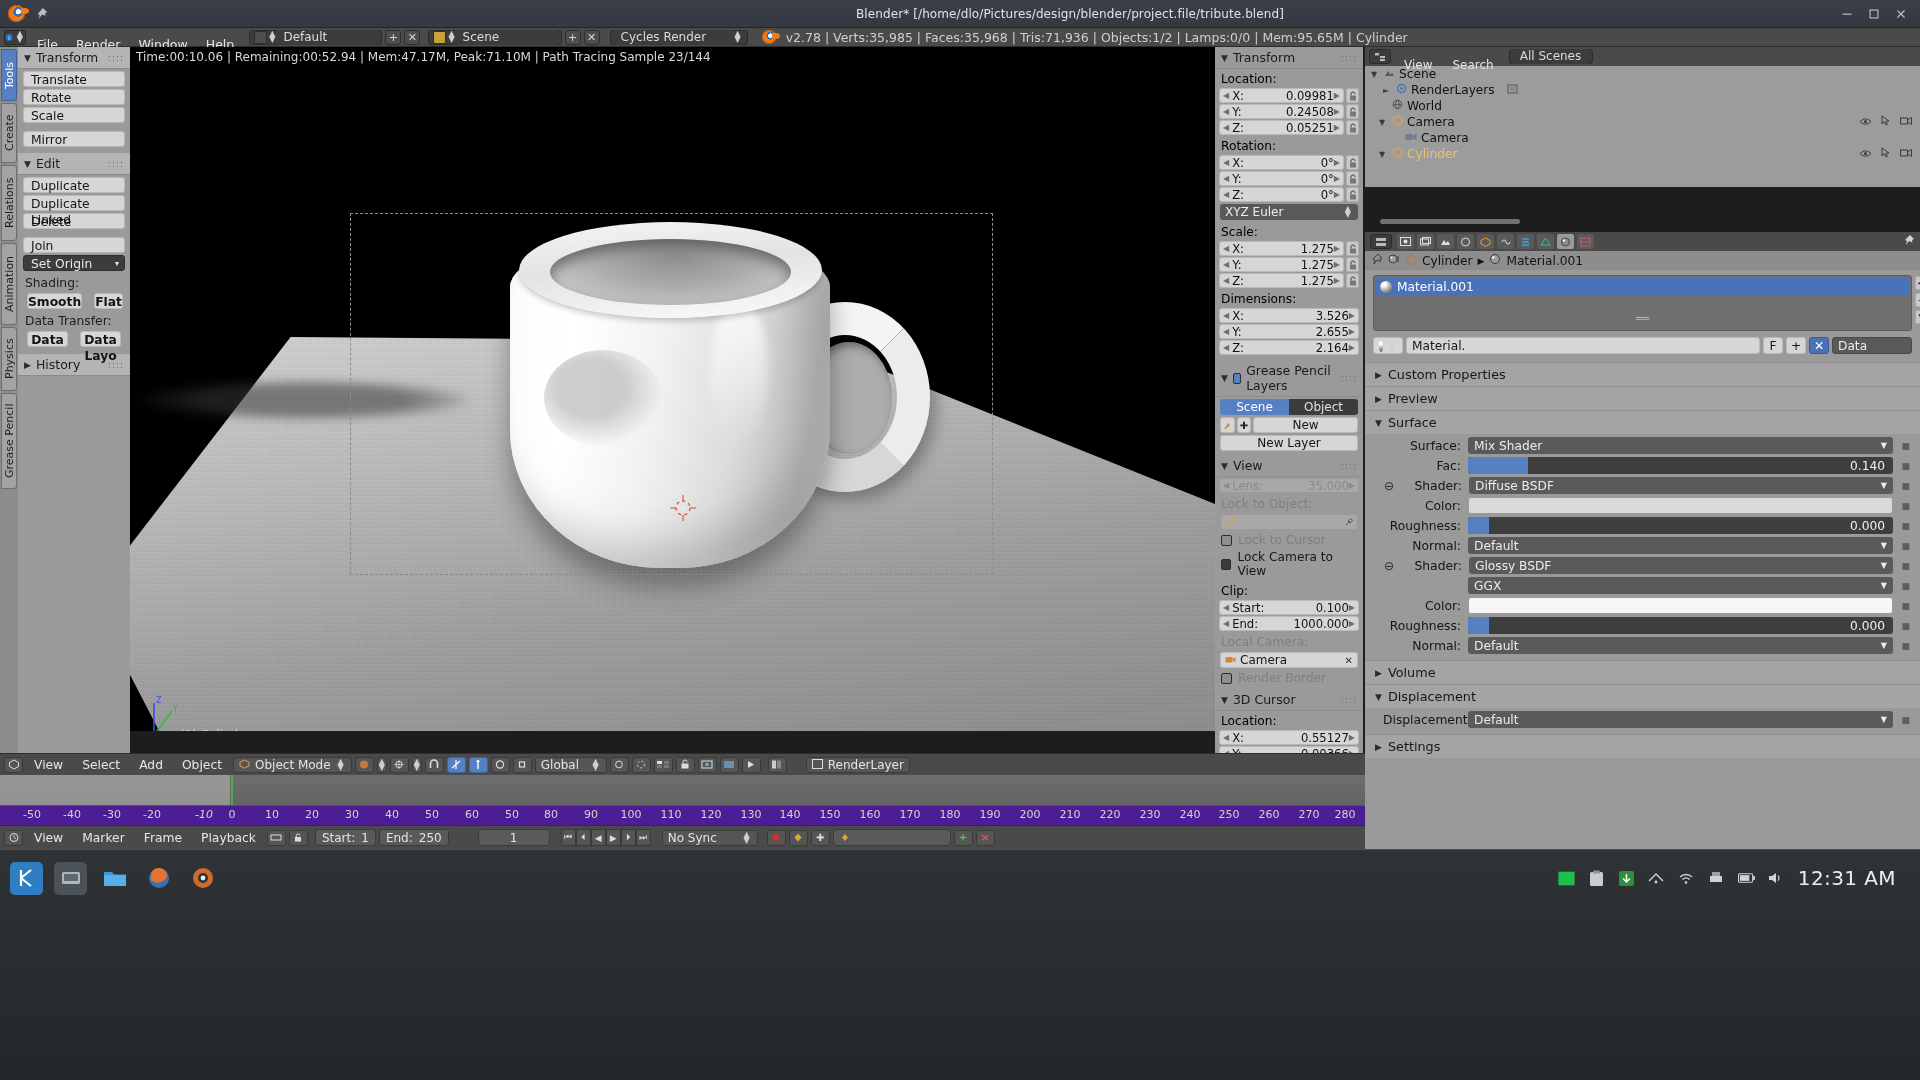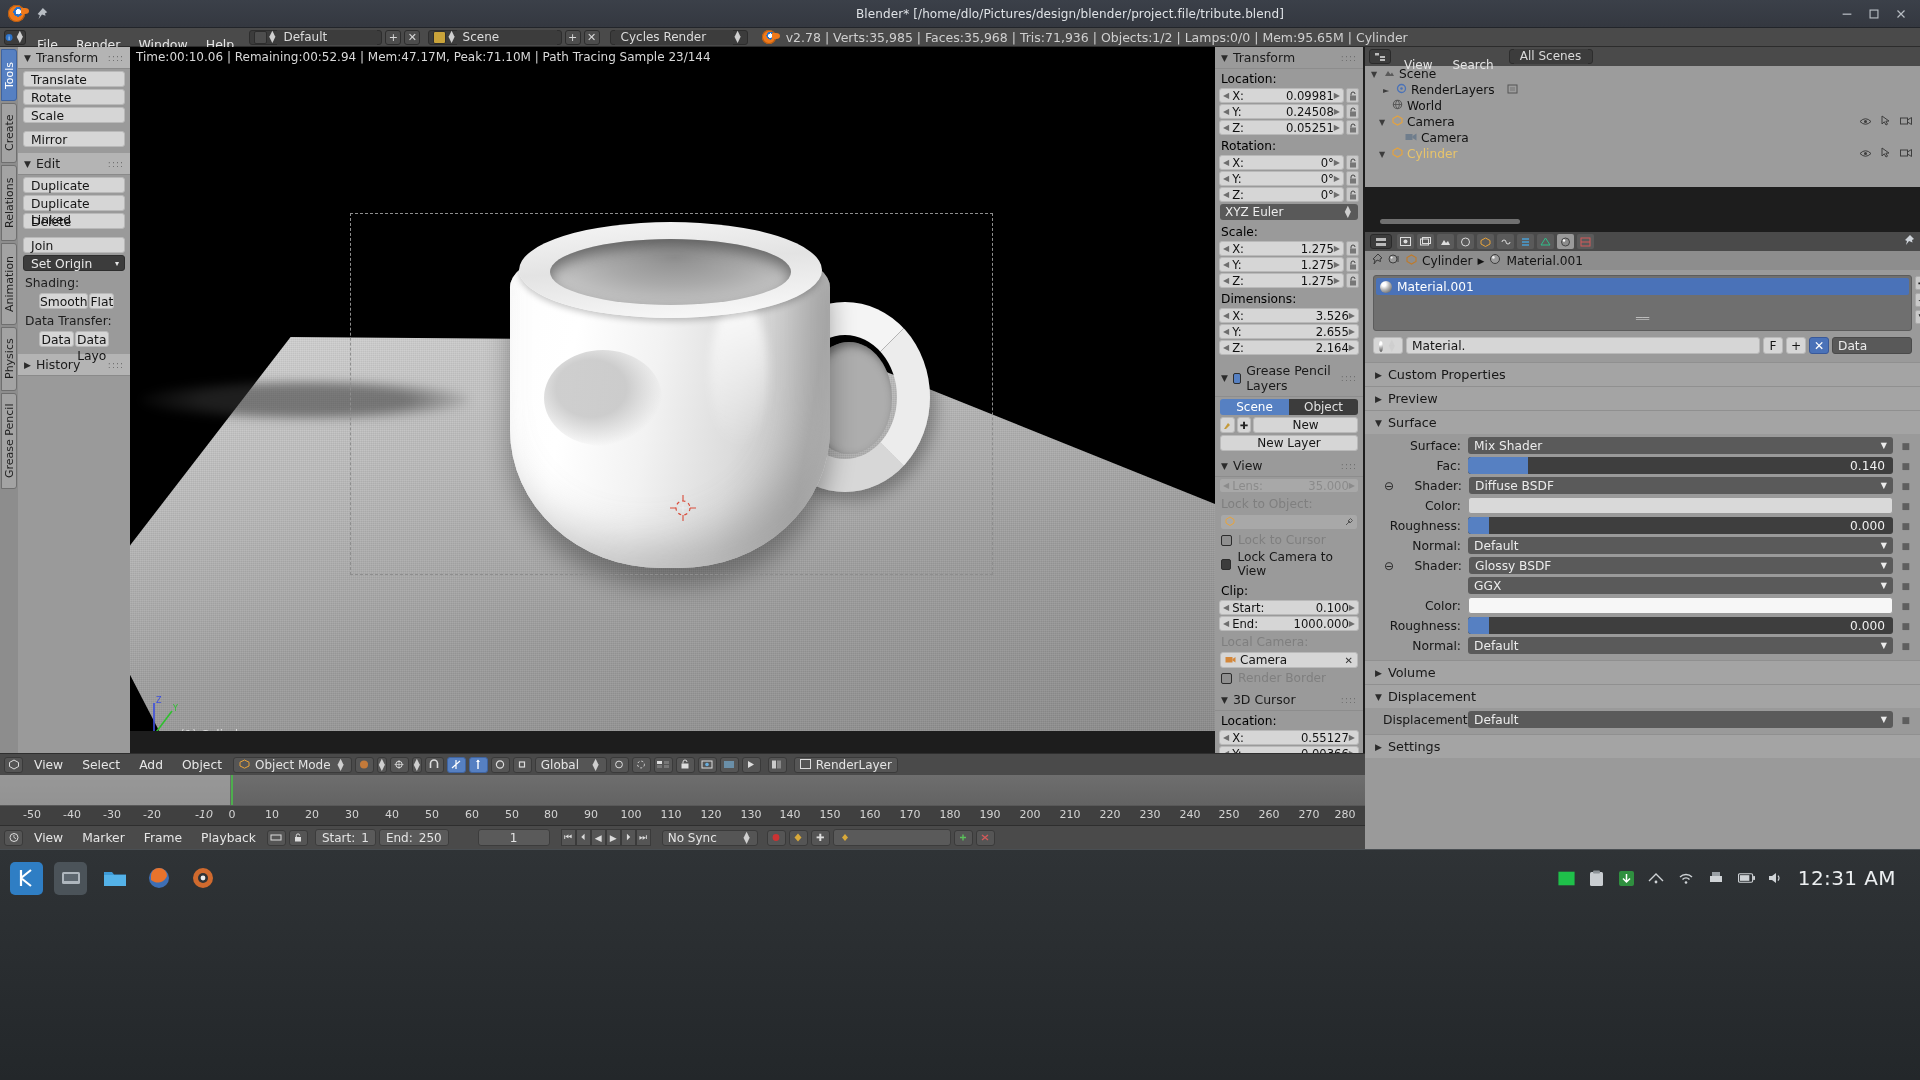--- a/index.html
+++ b/index.html
@@ -53,21 +53,21 @@
     overflow:hidden;}
   .panel-hdr { background:#b4b4b4; color:#1c1c1c; font-size:12.5px; padding:3px 6px;
     display:flex; align-items:center; gap:5px; border-bottom:1px solid #8a8a8a;}
   .tri { font-size:9px; color:#2b2b2b;}
   .dots { margin-left:auto; color:#6d6d6d; font-size:9px; letter-spacing:1px;}
   .tbtn { background:#d6d6d6; color:#151515; font-size:12.3px; height:16px; line-height:16px;
     margin:2px 5px; border-radius:3px; padding-left:7px; border:1px solid #b9b9b9; cursor:default;}
   .tbtn.dark { background:#3c3c3c; color:#e8e8e8; border-color:#2e2e2e;}
   .tbtn.dark:after { content:"\25BE"; float:right; margin-right:5px; font-size:8px;}
   .tlabel { font-size:12.3px; color:#1d1d1d; padding:3px 0 1px 7px;}
-  .trow { display:flex; gap:1px; margin:2px 21px;}
+  .trow { display:flex; gap:12px; margin:2px 9px;font-weight:bold;}
   .trow .tbtn{ flex:1; margin:0; text-align:center; padding-left:0;}
   .sep { height:4px; }
 
   
   #resize-panel { position:absolute; left:18px; top:706px; width:112px; height:96px; background:#9a9a9a;}
   .numfield { background:#d6d6d6; border:1px solid #b5b5b5; border-radius:3px; height:15px;
     margin:2px 5px; display:flex; align-items:center; justify-content:space-between;
     padding:0 5px; font-size:12px; color:#141414; cursor:default;}
   .numfield .lbl{ color:#141414;}
   .cbrow { display:flex; align-items:center; gap:6px; padding:2px 0 2px 8px; font-size:12.3px; color:#1d1d1d;}
@@ -206,21 +206,21 @@
   .vh-ico.on { background:#5680c2; border-color:#3e63a0; color:#fff;}
   .vh-dd { height:16px; background:#555; border:1px solid #3a3a3a; border-radius:3px; display:flex;
     align-items:center; padding:0 5px; gap:5px; font-size:12px; color:#e4e4e4;}
 
   
   #timeline { position:absolute; left:0; top:728px; width:1365px; height:74px; background:#636363;}
   #tl-track { position:absolute; left:0; top:0; width:1365px; height:30px;
     background:linear-gradient(#6e6e6e,#636363);}
   #tl-green { position:absolute; left:0; top:0; width:230px; height:30px; background:#b9b9b9; opacity:.55;}
   #tl-playhead { position:absolute; left:231px; top:0; width:2px; height:30px; background:#4eae4e;}
-  #tl-ruler { position:absolute; left:0; top:30px; width:1365px; height:20px; background:#404040;
+  #tl-ruler { position:absolute; left:0; top:30px; width:1365px; height:20px; background:#4c1d95;
     border-top:1px solid #585858;}
   .tmark { position:absolute; top:2px; font-size:11px; color:#d4d4d4; transform:translateX(-50%);}
   #tl-header { position:absolute; left:0; top:50px; width:1365px; height:24px; background:#4a4a4a;
     display:flex; align-items:center; gap:3px; padding:0 4px; font-size:12.3px; color:#e6e6e6;
     border-top:1px solid #2e2e2e;}
   .tl-num { height:17px; background:#5a5a5a; border:1px solid #3c3c3c; border-radius:3px;
     display:flex; align-items:center; gap:6px; padding:0 6px; font-size:12px; color:#e4e4e4;}
   .tpb { width:15px; height:17px; background:#555; border:1px solid #3a3a3a; display:flex;
     align-items:center; justify-content:center; font-size:9px; color:#dcdcdc;}
 
@@ -1148,21 +1148,21 @@
         <svg width="12" height="11" viewBox="0 0 12 11">
           <path d="M3 2 L9 5.5 L3 9 Z" fill="#ddd"></path>
         </svg>
       </span>
     <span class="vh-ico" style="margin-left:4px;">
         <svg width="12" height="11" viewBox="0 0 12 11">
           <rect x="1" y="1.5" width="4" height="8" fill="#ccc"></rect>
           <rect x="6" y="1.5" width="4" height="8" fill="#888"></rect>
         </svg>
       </span>
-    <span class="vh-dd" style="margin-left:4px;">
+    <span class="vh-dd" style="margin-left:16px;">
       <span><svg width="11" height="10" viewBox="0 0 11 10">
             <rect x="0.5" y="0.5" width="10" height="9" fill="none" stroke="#ddd"></rect>
           </svg></span>
       <span>RenderLayer</span>
     </span>
   </div>
 
   <div id="timeline">
     <div id="tl-track">
       <div id="tl-green"></div>

